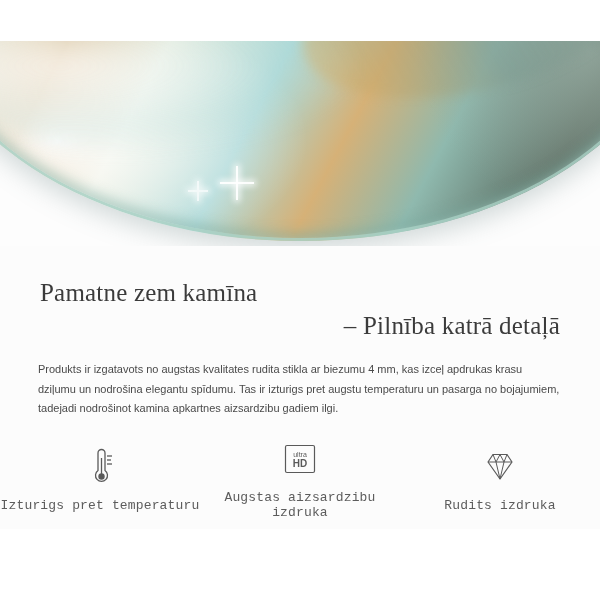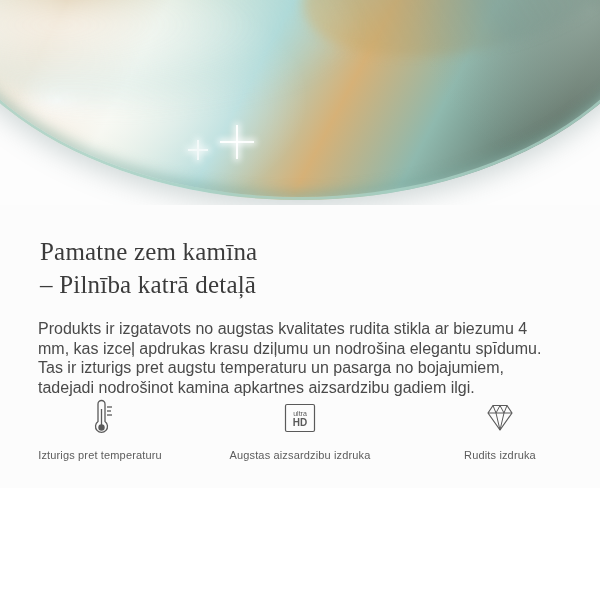--- a/index.html
+++ b/index.html
@@ -7,20 +7,21 @@
     width: 600px; height: 600px;
     background: #ffffff;
     font-family: "Liberation Sans", sans-serif;
     overflow: hidden;
   }
   .page {
     position: relative;
     width: 600px; height: 488px;
     background: #fcfcfc;
     overflow: hidden;
+    margin-top: 41px;
   }
 
   
   .hero {
     position: absolute;
     top: 0; left: 0;
     width: 600px; height: 205px;
     overflow: hidden;
     background: #fdfdfd;
   }
@@ -99,24 +100,24 @@
   }
   .headline {
     margin: 30px 40px 0 40px;
     font-family: "Liberation Serif", serif;
     font-size: 25px;
     line-height: 33px;
     color: #3b3b3b;
     font-weight: 400;
     letter-spacing: .2px;
   }
-  .headline .l2 { display: block; }
+  .headline .l2 { display: block; text-align: right; }
   .body {
     margin: 18px 38px 0 38px;
-    font-size: 16px;
+    font-size: 11px;
     line-height: 19.5px;
     color: #4a4a4a;
     max-width: 530px;
   }
 
   
   .features {
     position: absolute;
     left: 0; top: 395px;
     width: 600px;
@@ -132,24 +133,25 @@
   }
   .feature .ico {
     height: 46px;
     display: flex;
     align-items: center;
     justify-content: center;
     color: #5a5a5a;
   }
   .feature .cap {
     margin-top: 8px;
-    font-size: 11px;
+    font-size: 13px;
     color: #5c5c5c;
     text-align: center;
     letter-spacing: .15px;
+    font-family: Liberation Mono, monospace;
   }
   svg { display: block; }
 </style>
 </head>
 <body>
 
 <div class="page">
 
   <div class="hero">
     <div class="disc-wrap">

